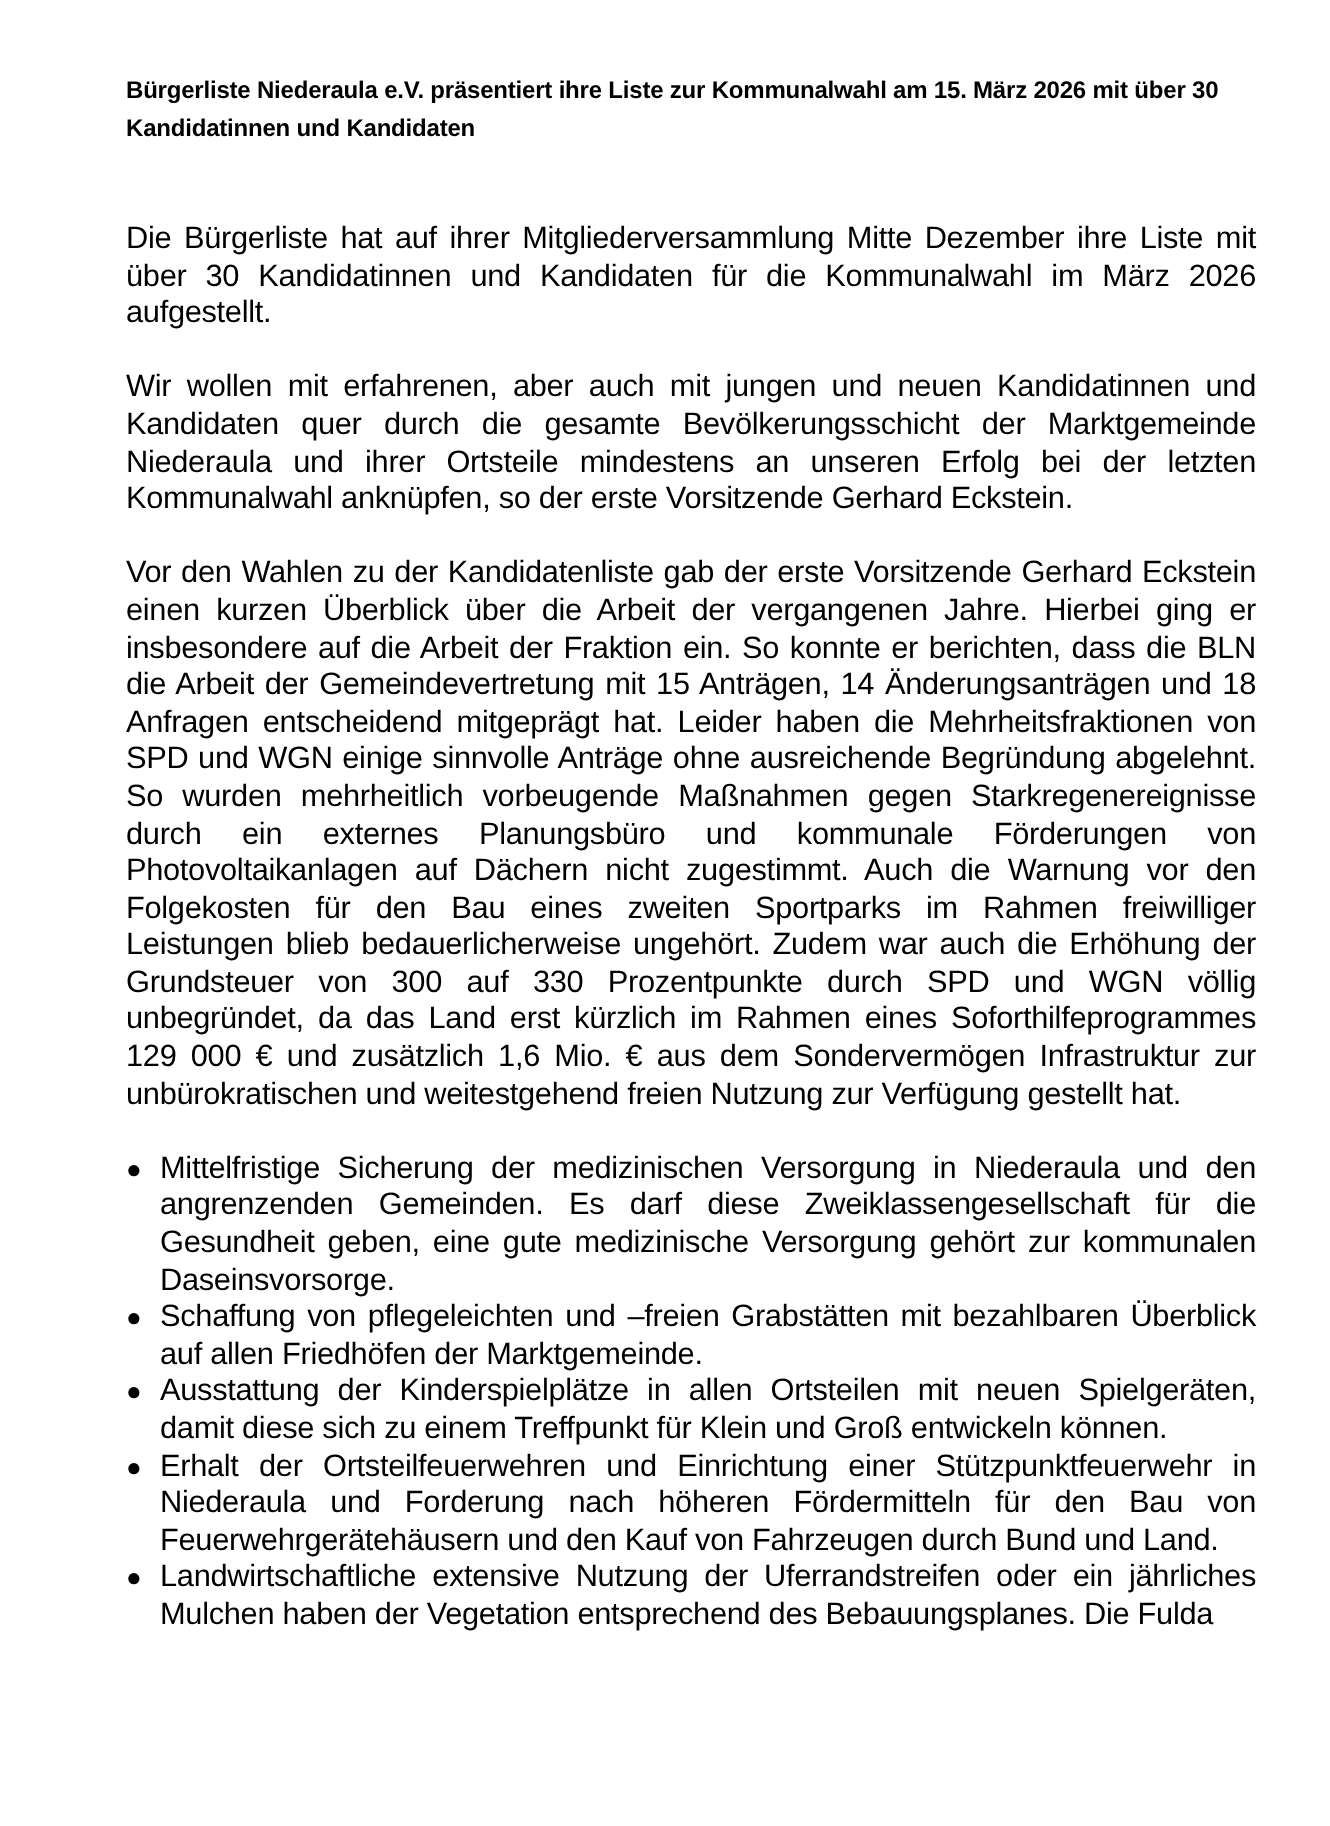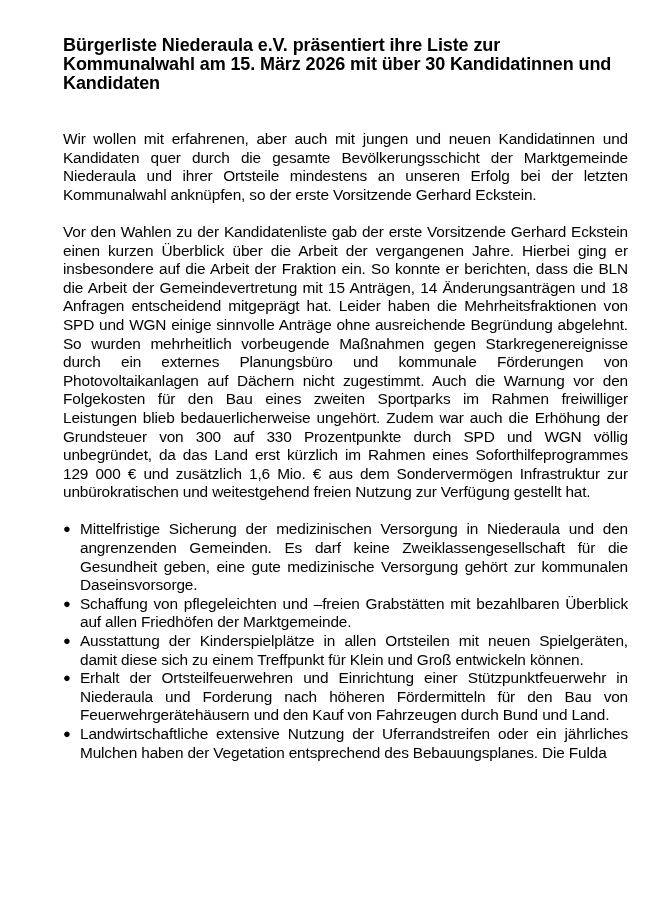--- a/index.html
+++ b/index.html
@@ -16,21 +16,21 @@
       color: #000000;
     }
     .page {
       position: absolute;
       left: 63px;
       top: 36px;
       width: 565px;
     }
     .title {
       font-weight: bold;
-      font-size: 18px;
+      font-size: 12px;
       line-height: 19px;
       margin: 0 0 37px 0;
       letter-spacing: -0.1px;
     }
     .para {
       font-size: 15.4px;
       line-height: 18.6px;
       text-align: justify;
       margin: 0 0 18.6px 0;
       letter-spacing: -0.15px;
@@ -55,27 +55,28 @@
       width: 17px;
       font-size: 13px;
     }
   </style>
 </head>
 <body>
 
 <div class="page">
   <div class="title">Bürgerliste Niederaula e.V. präsentiert ihre Liste zur Kommunalwahl am 15. März 2026 mit über 30 Kandidatinnen und Kandidaten</div>
 
+  <p class="para">Die Bürgerliste hat auf ihrer Mitgliederversammlung Mitte Dezember ihre Liste mit über 30 Kandidatinnen und Kandidaten für die Kommunalwahl im März 2026 aufgestellt.</p>
   <p class="para">Wir wollen mit erfahrenen, aber auch mit jungen und neuen Kandidatinnen und Kandidaten quer durch die gesamte Bevölkerungsschicht der Marktgemeinde Niederaula und ihrer Ortsteile mindestens an unseren Erfolg bei der letzten Kommunalwahl anknüpfen, so der erste Vorsitzende Gerhard Eckstein.</p>
   <p class="para">Vor den Wahlen zu der Kandidatenliste gab der erste Vorsitzende Gerhard Eckstein einen kurzen Überblick über die Arbeit der vergangenen Jahre. Hierbei ging er insbesondere auf die Arbeit der Fraktion ein. So konnte er berichten, dass die BLN die Arbeit der Gemeindevertretung mit 15 Anträgen, 14 Änderungsanträgen und 18 Anfragen entscheidend mitgeprägt hat. Leider haben die Mehrheitsfraktionen von SPD und WGN einige sinnvolle Anträge ohne ausreichende Begründung abgelehnt. So wurden mehrheitlich vorbeugende Maßnahmen gegen Starkregenereignisse durch ein externes Planungsbüro und kommunale Förderungen von Photovoltaikanlagen auf Dächern nicht zugestimmt. Auch die Warnung vor den Folgekosten für den Bau eines zweiten Sportparks im Rahmen freiwilliger Leistungen blieb bedauerlicherweise ungehört. Zudem war auch die Erhöhung der Grundsteuer von 300 auf 330 Prozentpunkte durch SPD und WGN völlig unbegründet, da das Land erst kürzlich im Rahmen eines Soforthilfeprogrammes 129 000 €  und zusätzlich 1,6 Mio. € aus dem Sondervermögen Infrastruktur zur unbürokratischen und weitestgehend freien Nutzung zur Verfügung gestellt hat.</p>
 
   <ul class="goals">
     <li>
       <span class="bullet">●</span>
-      <span>Mittelfristige Sicherung der medizinischen Versorgung in Niederaula und den angrenzenden Gemeinden. Es darf keine Zweiklassengesellschaft für die Gesundheit geben, eine gute medizinische Versorgung gehört zur kommunalen Daseinsvorsorge.</span>
+      <span>Mittelfristige Sicherung der medizinischen Versorgung in Niederaula und den angrenzenden Gemeinden. Es darf diese Zweiklassengesellschaft für die Gesundheit geben, eine gute medizinische Versorgung gehört zur kommunalen Daseinsvorsorge.</span>
     </li>
     <li>
       <span class="bullet">●</span>
       <span>Schaffung von pflegeleichten und –freien Grabstätten mit bezahlbaren Überblick auf allen Friedhöfen der Marktgemeinde.</span>
     </li>
     <li>
       <span class="bullet">●</span>
       <span>Ausstattung der Kinderspielplätze in allen Ortsteilen mit neuen Spielgeräten, damit diese sich zu einem Treffpunkt für Klein und Groß entwickeln können.</span>
     </li>
     <li>

